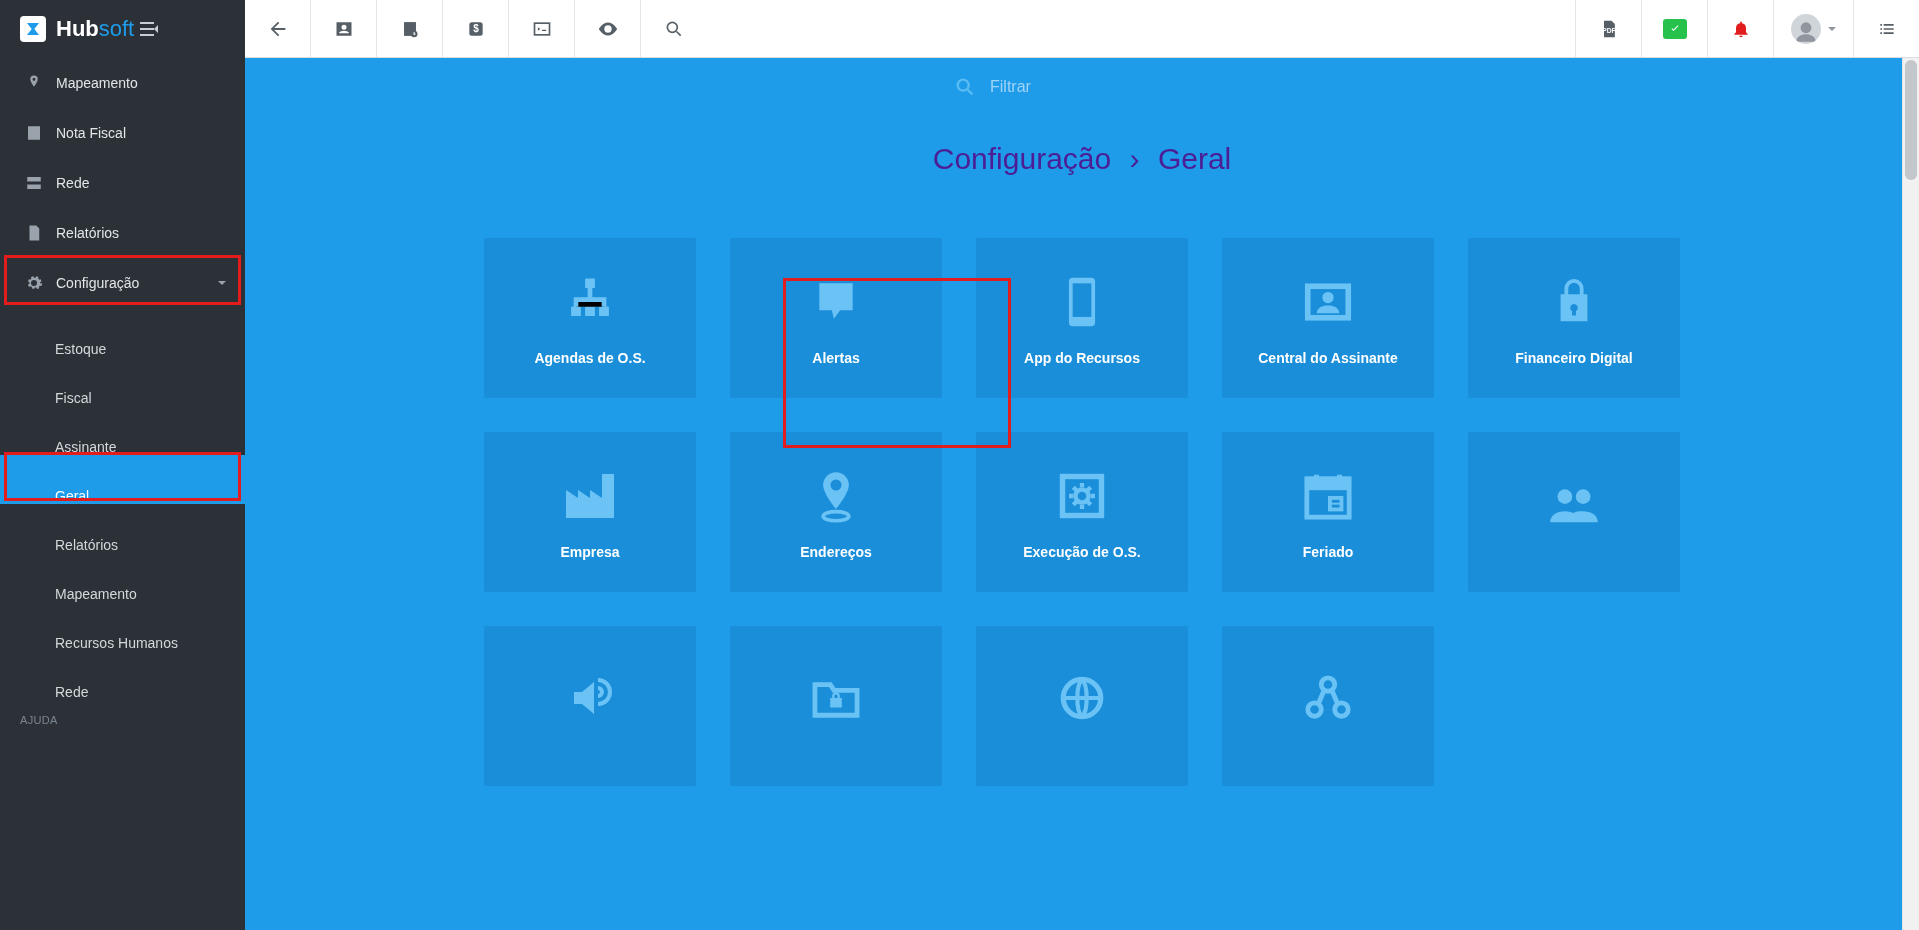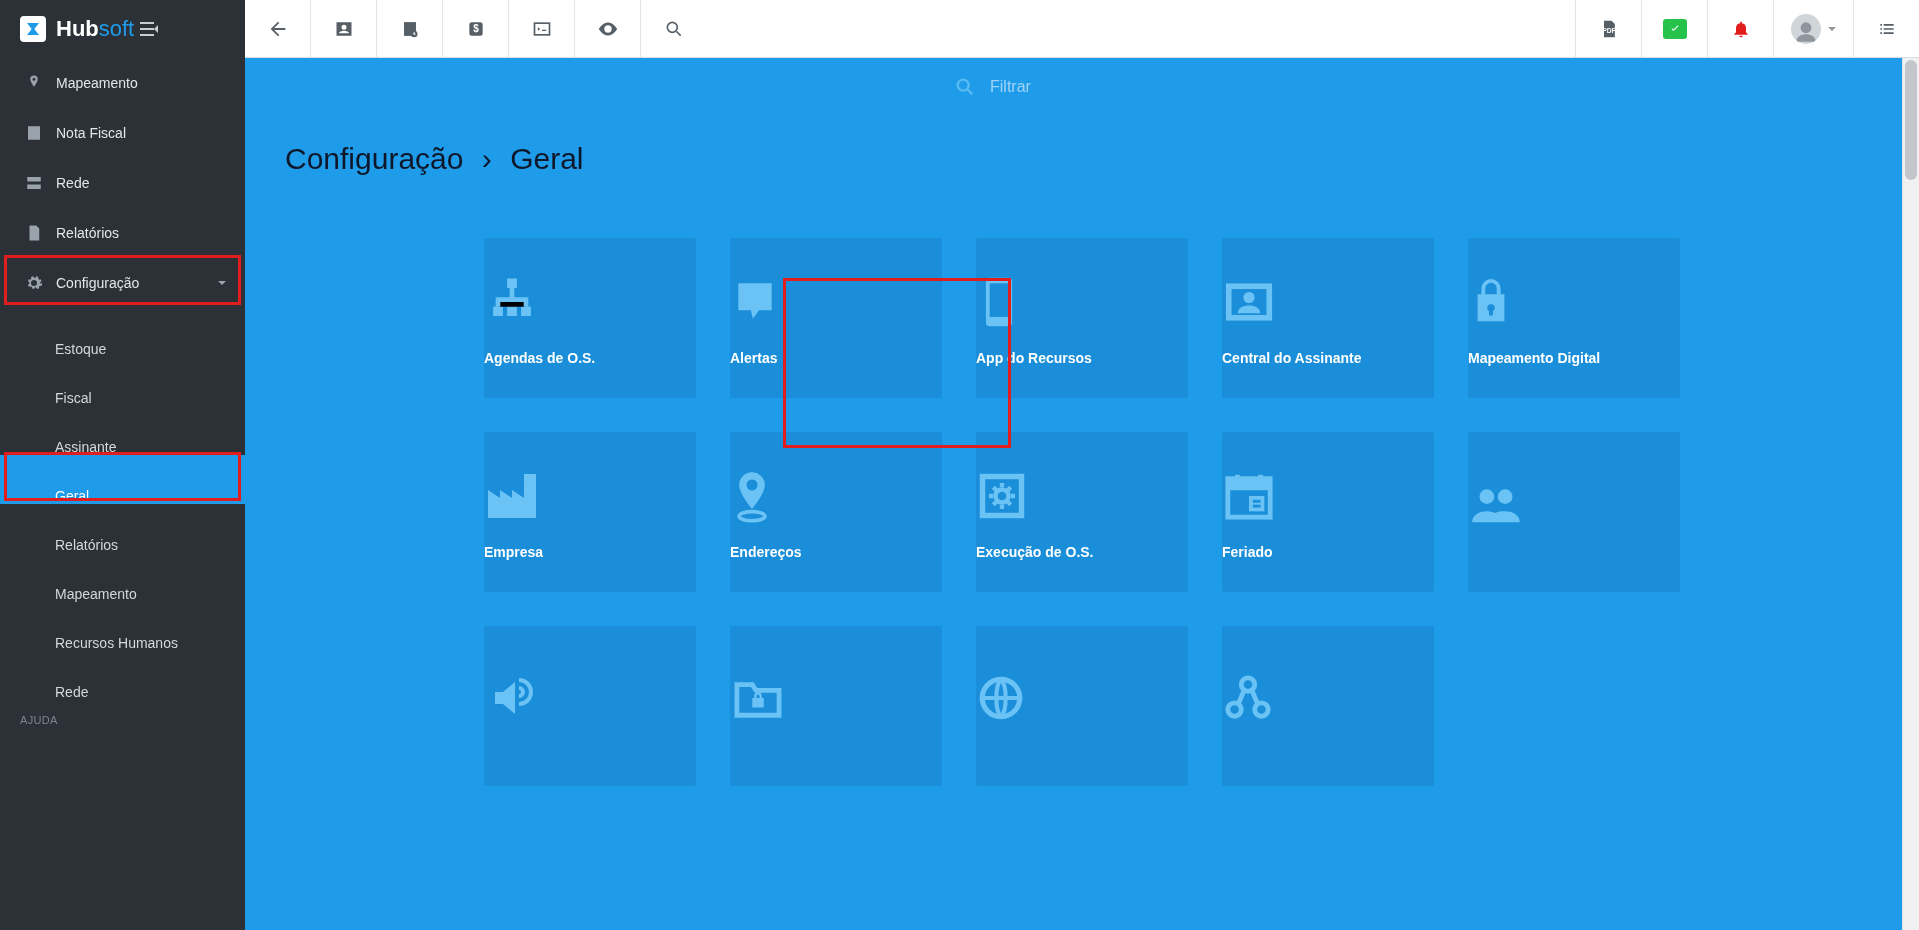--- a/index.html
+++ b/index.html
@@ -78,32 +78,32 @@
 .main-inner { padding: 18px 40px 40px 40px; }
 .search-row { display: flex; justify-content: center; align-items: center; gap: 14px; margin-bottom: 44px; }
 .search-row input {
   background: transparent; border: none; outline: none; color: #0f172a;
   font-size: 16px; width: 220px;
 }
 .search-row input::placeholder { color: #9fd4f6; }
 .search-icon { color: #59bdf3; }
 
 .breadcrumb {
-  color: #0f172a; font-size: 30px; font-weight: 400;
+  text-align: center; color: #4c1d95; font-size: 30px; font-weight: 400;
   margin-bottom: 62px;
 }
 .breadcrumb .sep { margin: 0 10px; }
 
 .cards {
   display: grid; grid-template-columns: repeat(5, 212px); gap: 34px;
   justify-content: center;
 }
 .card {
   height: 160px; background: #1a8ed9; border-radius: 2px;
-  display: flex; flex-direction: column; align-items: flex-start; justify-content: center;
+  display: flex; flex-direction: column; align-items: center; justify-content: center;
   cursor: pointer; color: #fff;
 }
 .card .card-icon {
   height: 64px; display: flex; align-items: center; justify-content: center;
   color: #6bc3f5; margin-bottom: 16px;
 }
 .card .card-label { font-size: 14px; font-weight: 600; }
 
 
 .scroll-track {
@@ -368,21 +368,21 @@
         </div>
         <div class="card-label">Central do Assinante</div>
       </div>
 
       <div class="card">
         <div class="card-icon">
           <svg width="46" height="54" viewBox="0 0 24 28">
               <path fill="currentColor" d="M7 10V7a5 5 0 0110 0v3h2v14H5V10zm2 0h6V7a3 3 0 00-6 0zm3 5a2 2 0 00-1 3.7V21h2v-2.3A2 2 0 0012 15z"></path>
             </svg>
         </div>
-        <div class="card-label">Mapeamento Digital</div>
+        <div class="card-label">Financeiro Digital</div>
       </div>
 
       <div class="card">
         <div class="card-icon">
           <svg width="56" height="52" viewBox="0 0 28 26">
               <path fill="currentColor" d="M2 24V10l6 4V10l6 4V10l6 4V2h6v22zM5 18h3v3H5zm5 0h3v3h-3zm5 0h3v3h-3z"></path>
             </svg>
         </div>
         <div class="card-label">Empresa</div>
       </div>

